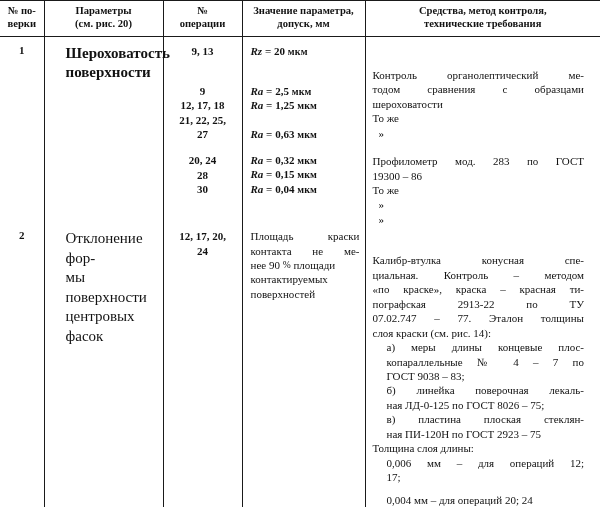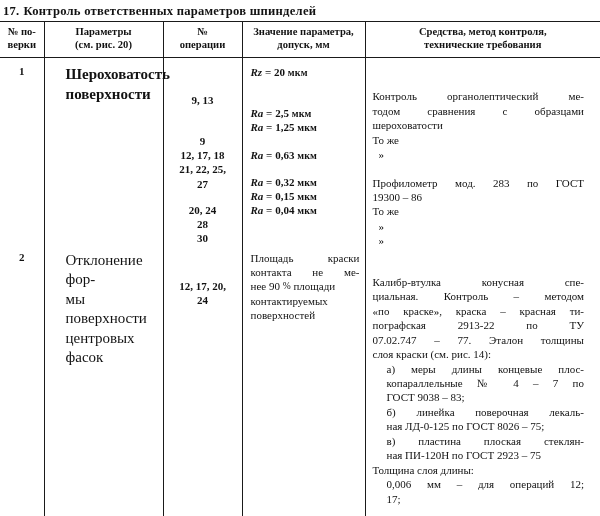--- a/index.html
+++ b/index.html
@@ -71,21 +71,21 @@
     border-right: 1.1px solid #1a1a1a;
     padding: 0;
   }
   .body-row td:last-child { border-right: 0; }
 
   .cell-inner { padding: 4px 4px 0 4px; }
 
   
   .c-num  { text-align: center; font-size: 11px; line-height: 1.25; }
   .c-par  { font-size: 15px; line-height: 1.30; text-align: justify; text-align-last: left; padding-left: 21px; padding-right: 5px; }
-  .c-op   { text-align: center; font-size: 11px; line-height: 1.30; margin-top: 28px; }
+  .c-op   { text-align: center; font-size: 11px; line-height: 1.30; }
   .c-val  { font-size: 11px; line-height: 1.30; padding-left: 8px; padding-right: 5px; }
   .c-mean { font-size: 11px; line-height: 1.315; padding-left: 7px; padding-right: 16px; text-align: justify; margin-top: 24px; }
 
   .just { text-align: justify; text-align-last: justify; }
 
   .it { font-style: italic; }
   .unit { font-size: 10px; letter-spacing: 0.2px; }
   .pct  { font-size: 9.6px; vertical-align: 1px; }
 
   .blank { display: block; }
@@ -100,23 +100,20 @@
   .indent { padding-left: 14px; }
   .quote-mark { display: block; padding-left: 6px; font-size: 11px; }
 
   .nowrap { white-space: nowrap; }
 </style>
 </head>
 <body>
 
 <div id="page">
 
-  <div class="doc-title">
-    <span class="tnum">17.</span><span>Контроль ответственных параметров шпинделей</span>
-  </div>
 
   <div class="rule-top"></div>
 
   <table class="tbl">
     <colgroup>
       <col style="width:44px">
       <col style="width:119px">
       <col style="width:79px">
       <col style="width:123px">
       <col style="width:235px">

